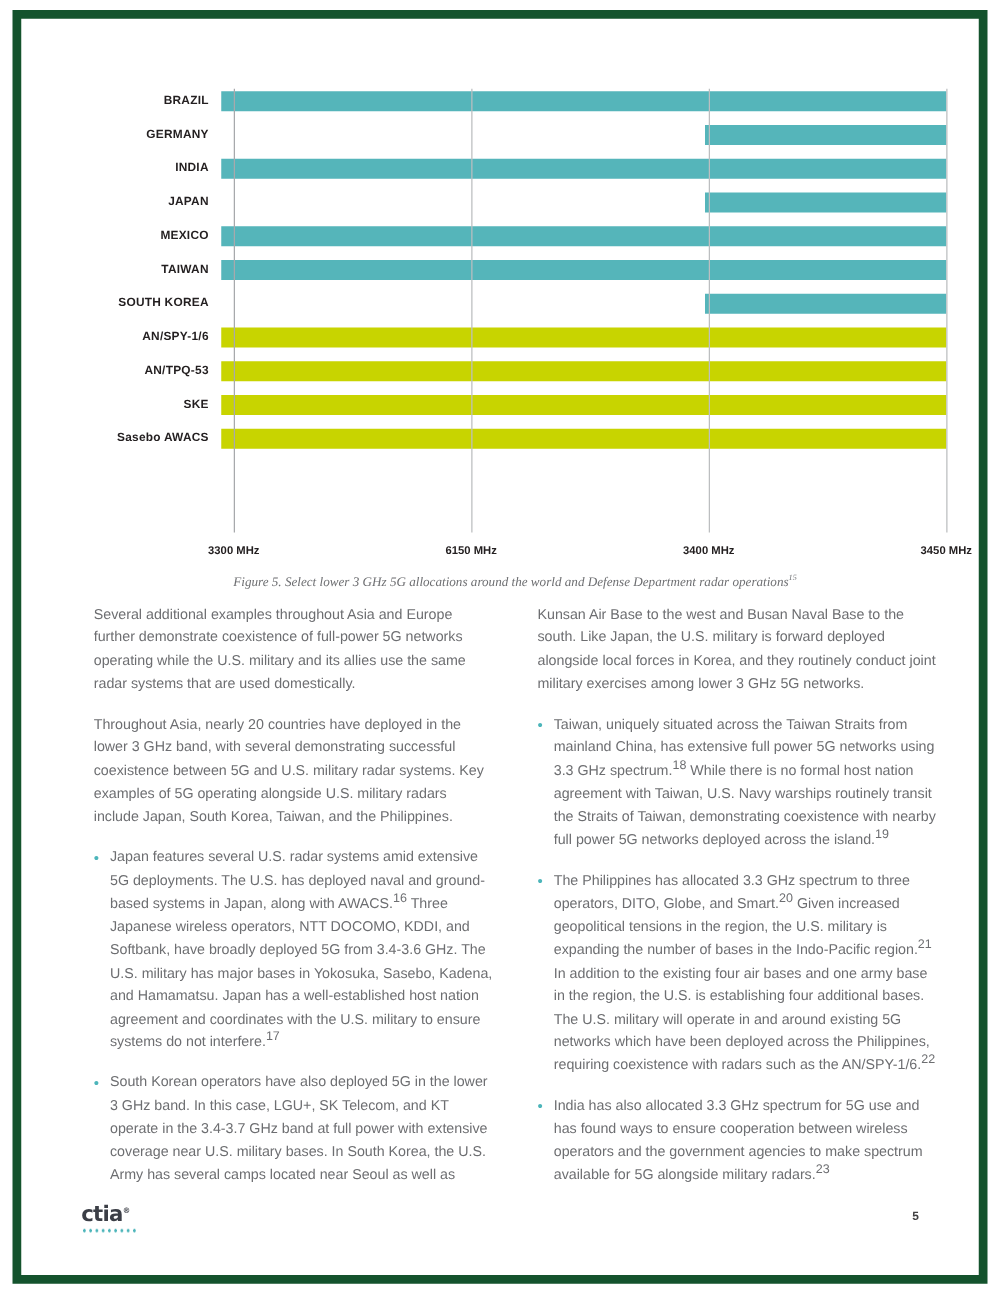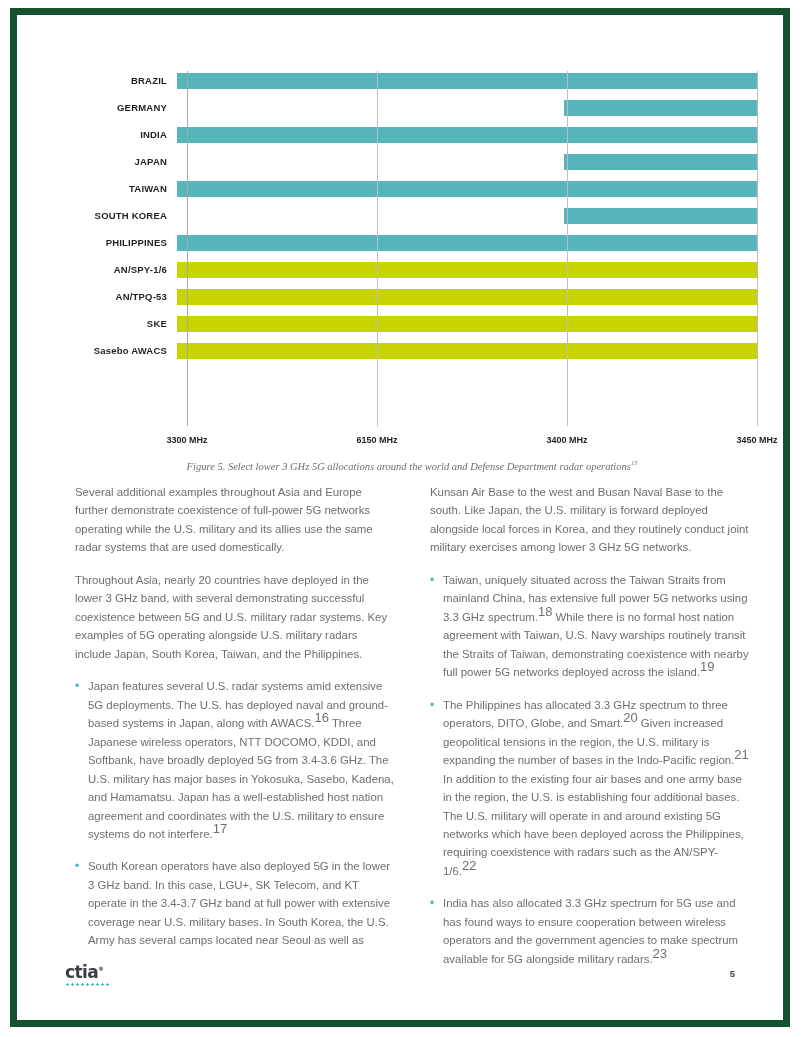--- a/index.html
+++ b/index.html
@@ -159,21 +159,21 @@
   p.bullet::before {
     content: "\2022";
     position: absolute;
     left: 0;
     top: 0;
     color: #4cb5ba;
     font-size: 12px;
     line-height: 1.62;
   }
   .para sup, .bullet sup {
-    font-size: 13px;
+    font-size: 10px;
     vertical-align: super;
     line-height: 0;
   }
 
   
   .footer {
     position: absolute;
     left: 0;
     bottom: 22px;
     width: 100%;
@@ -241,35 +241,35 @@
                 <div class="bar" style="left: 0%; width: 100%; background: rgb(85, 181, 186);"></div>
               </div>
             </div>
             <div class="row">
               <div class="row-label">JAPAN</div>
               <div class="row-track">
                 <div class="bar" style="left: 66.6667%; width: 33.3333%; background: rgb(85, 181, 186);"></div>
               </div>
             </div>
             <div class="row">
+              <div class="row-label">MEXICO</div>
+              <div class="row-track">
+                <div class="bar" style="left: 0%; width: 100%; background: rgb(85, 181, 186);"></div>
+              </div>
+            </div>
+            <div class="row">
               <div class="row-label">TAIWAN</div>
               <div class="row-track">
                 <div class="bar" style="left: 0%; width: 100%; background: rgb(85, 181, 186);"></div>
               </div>
             </div>
             <div class="row">
               <div class="row-label">SOUTH KOREA</div>
               <div class="row-track">
                 <div class="bar" style="left: 66.6667%; width: 33.3333%; background: rgb(85, 181, 186);"></div>
-              </div>
-            </div>
-            <div class="row">
-              <div class="row-label">PHILIPPINES</div>
-              <div class="row-track">
-                <div class="bar" style="left: 0%; width: 100%; background: rgb(85, 181, 186);"></div>
               </div>
             </div>
             <div class="row">
               <div class="row-label">AN/SPY-1/6</div>
               <div class="row-track">
                 <div class="bar" style="left: 0%; width: 100%; background: rgb(200, 212, 0);"></div>
               </div>
             </div>
             <div class="row">
               <div class="row-label">AN/TPQ-53</div>

